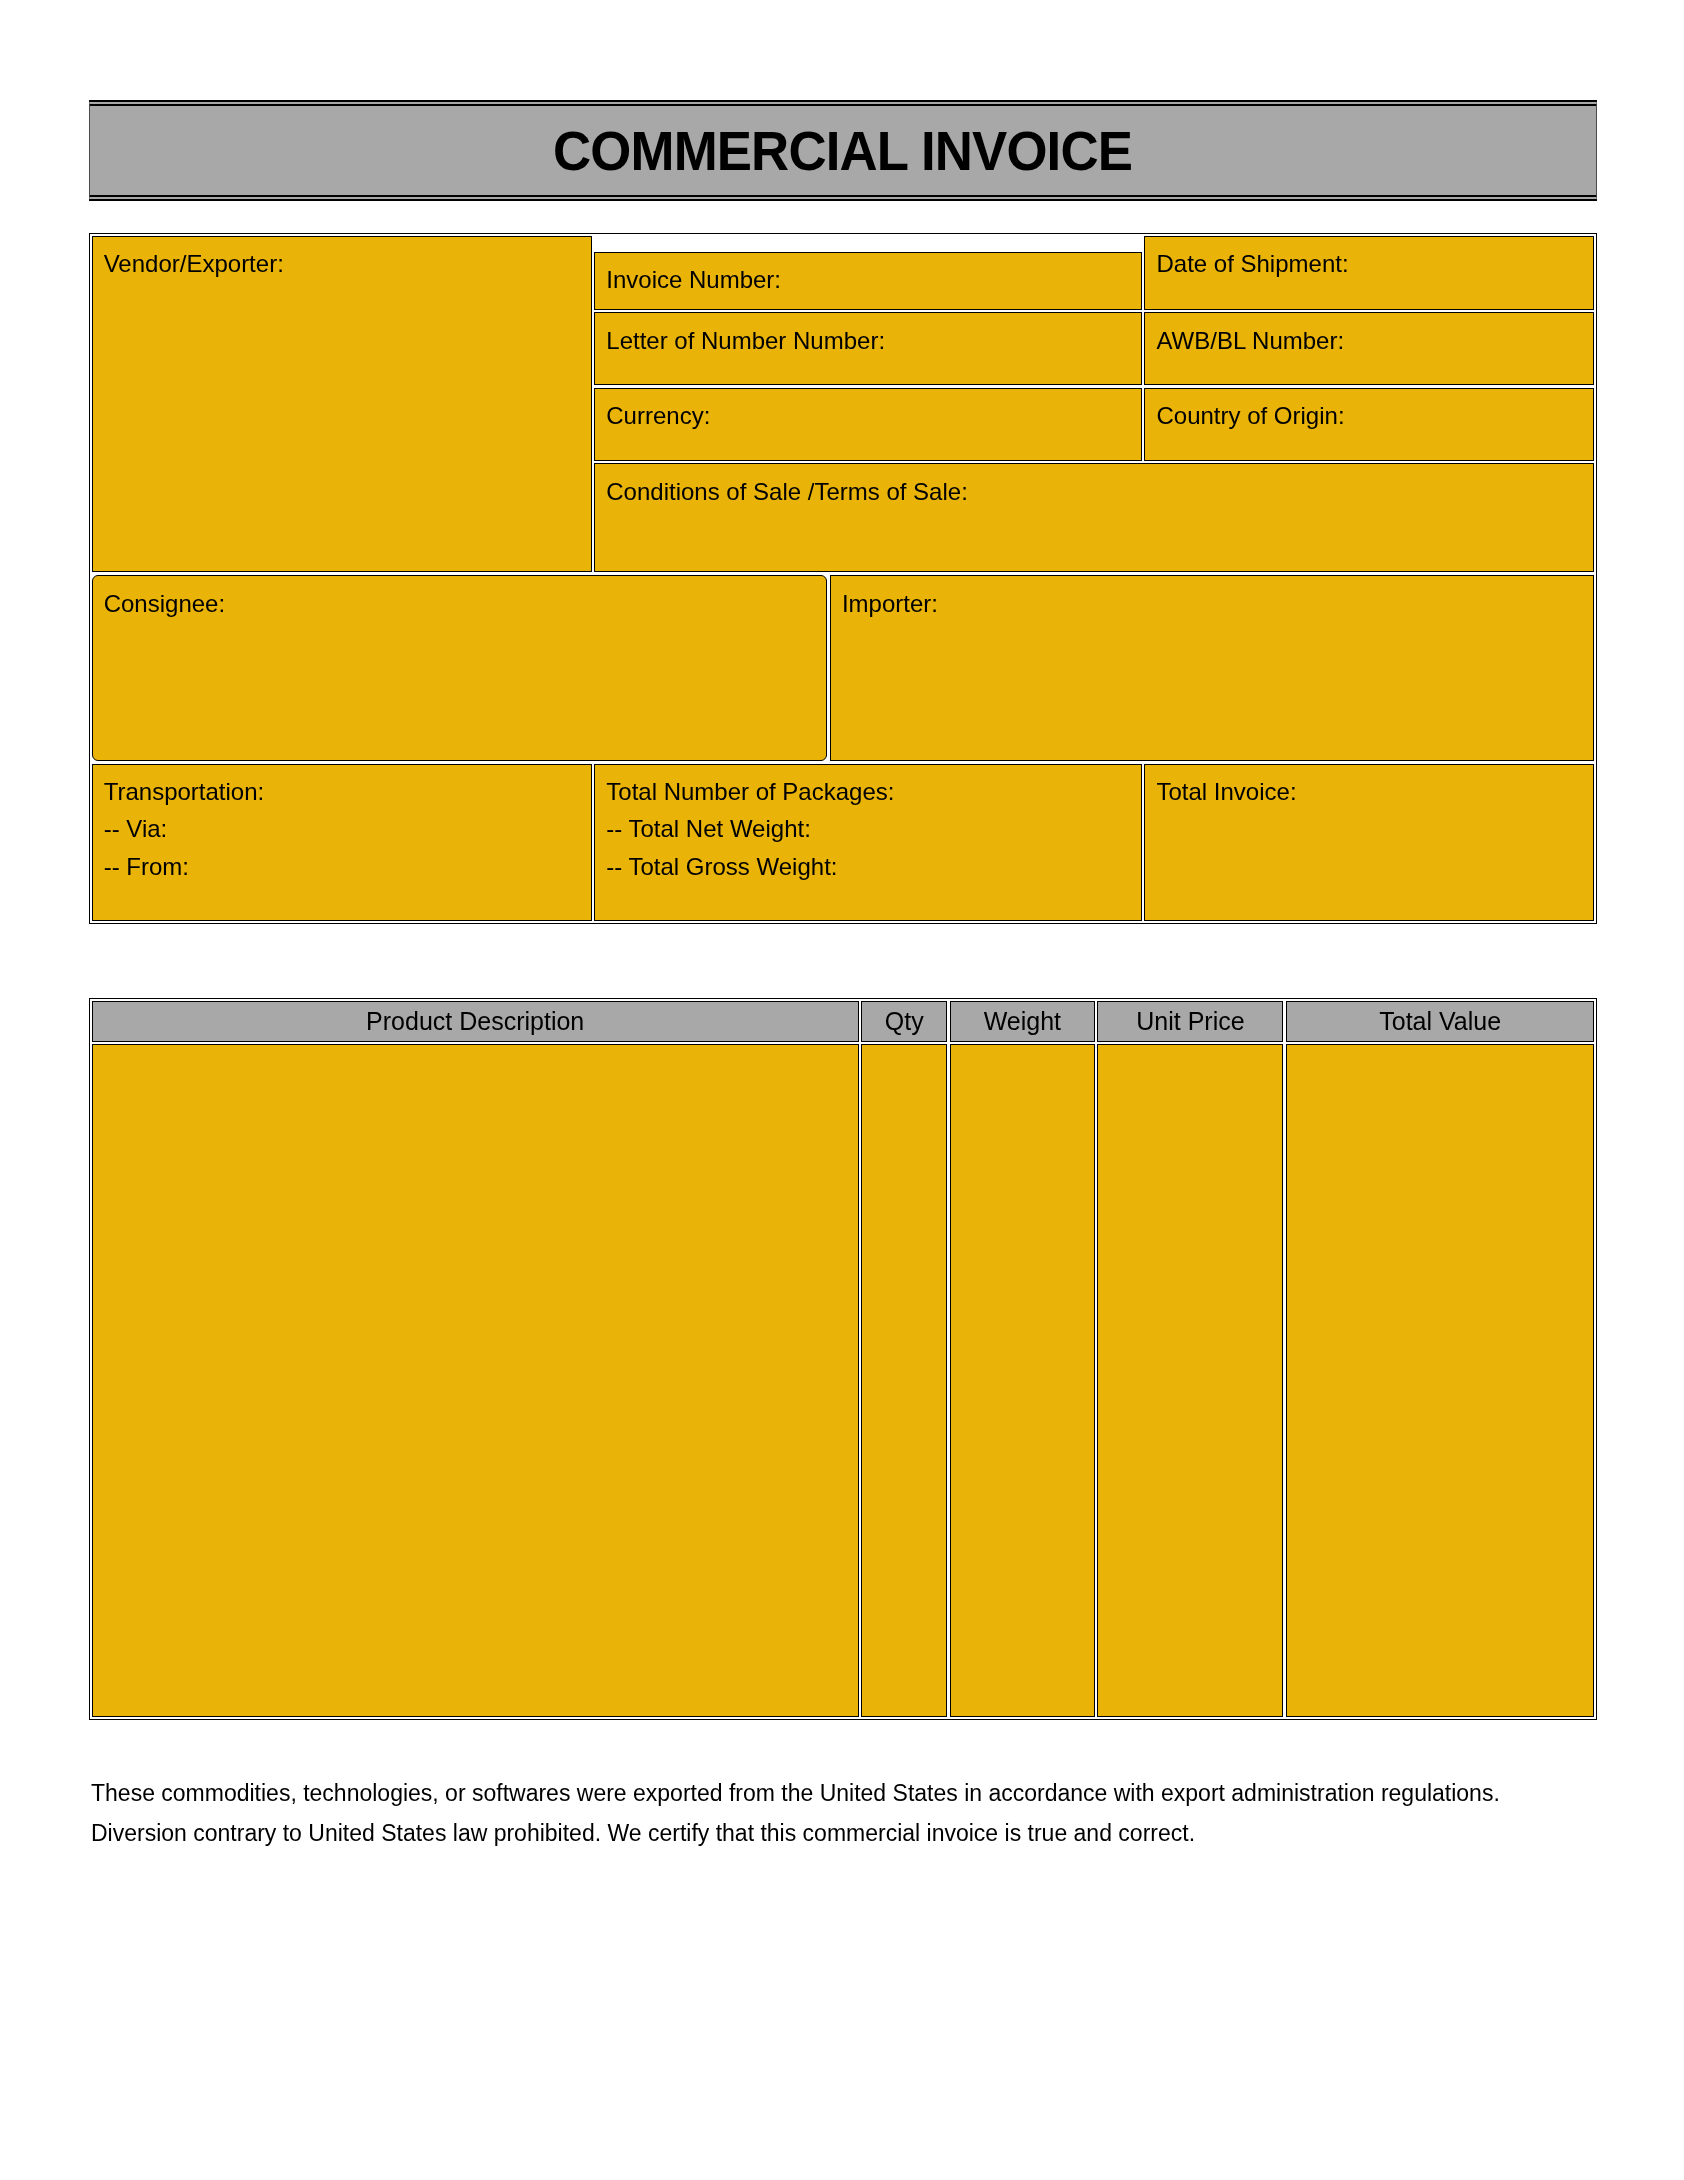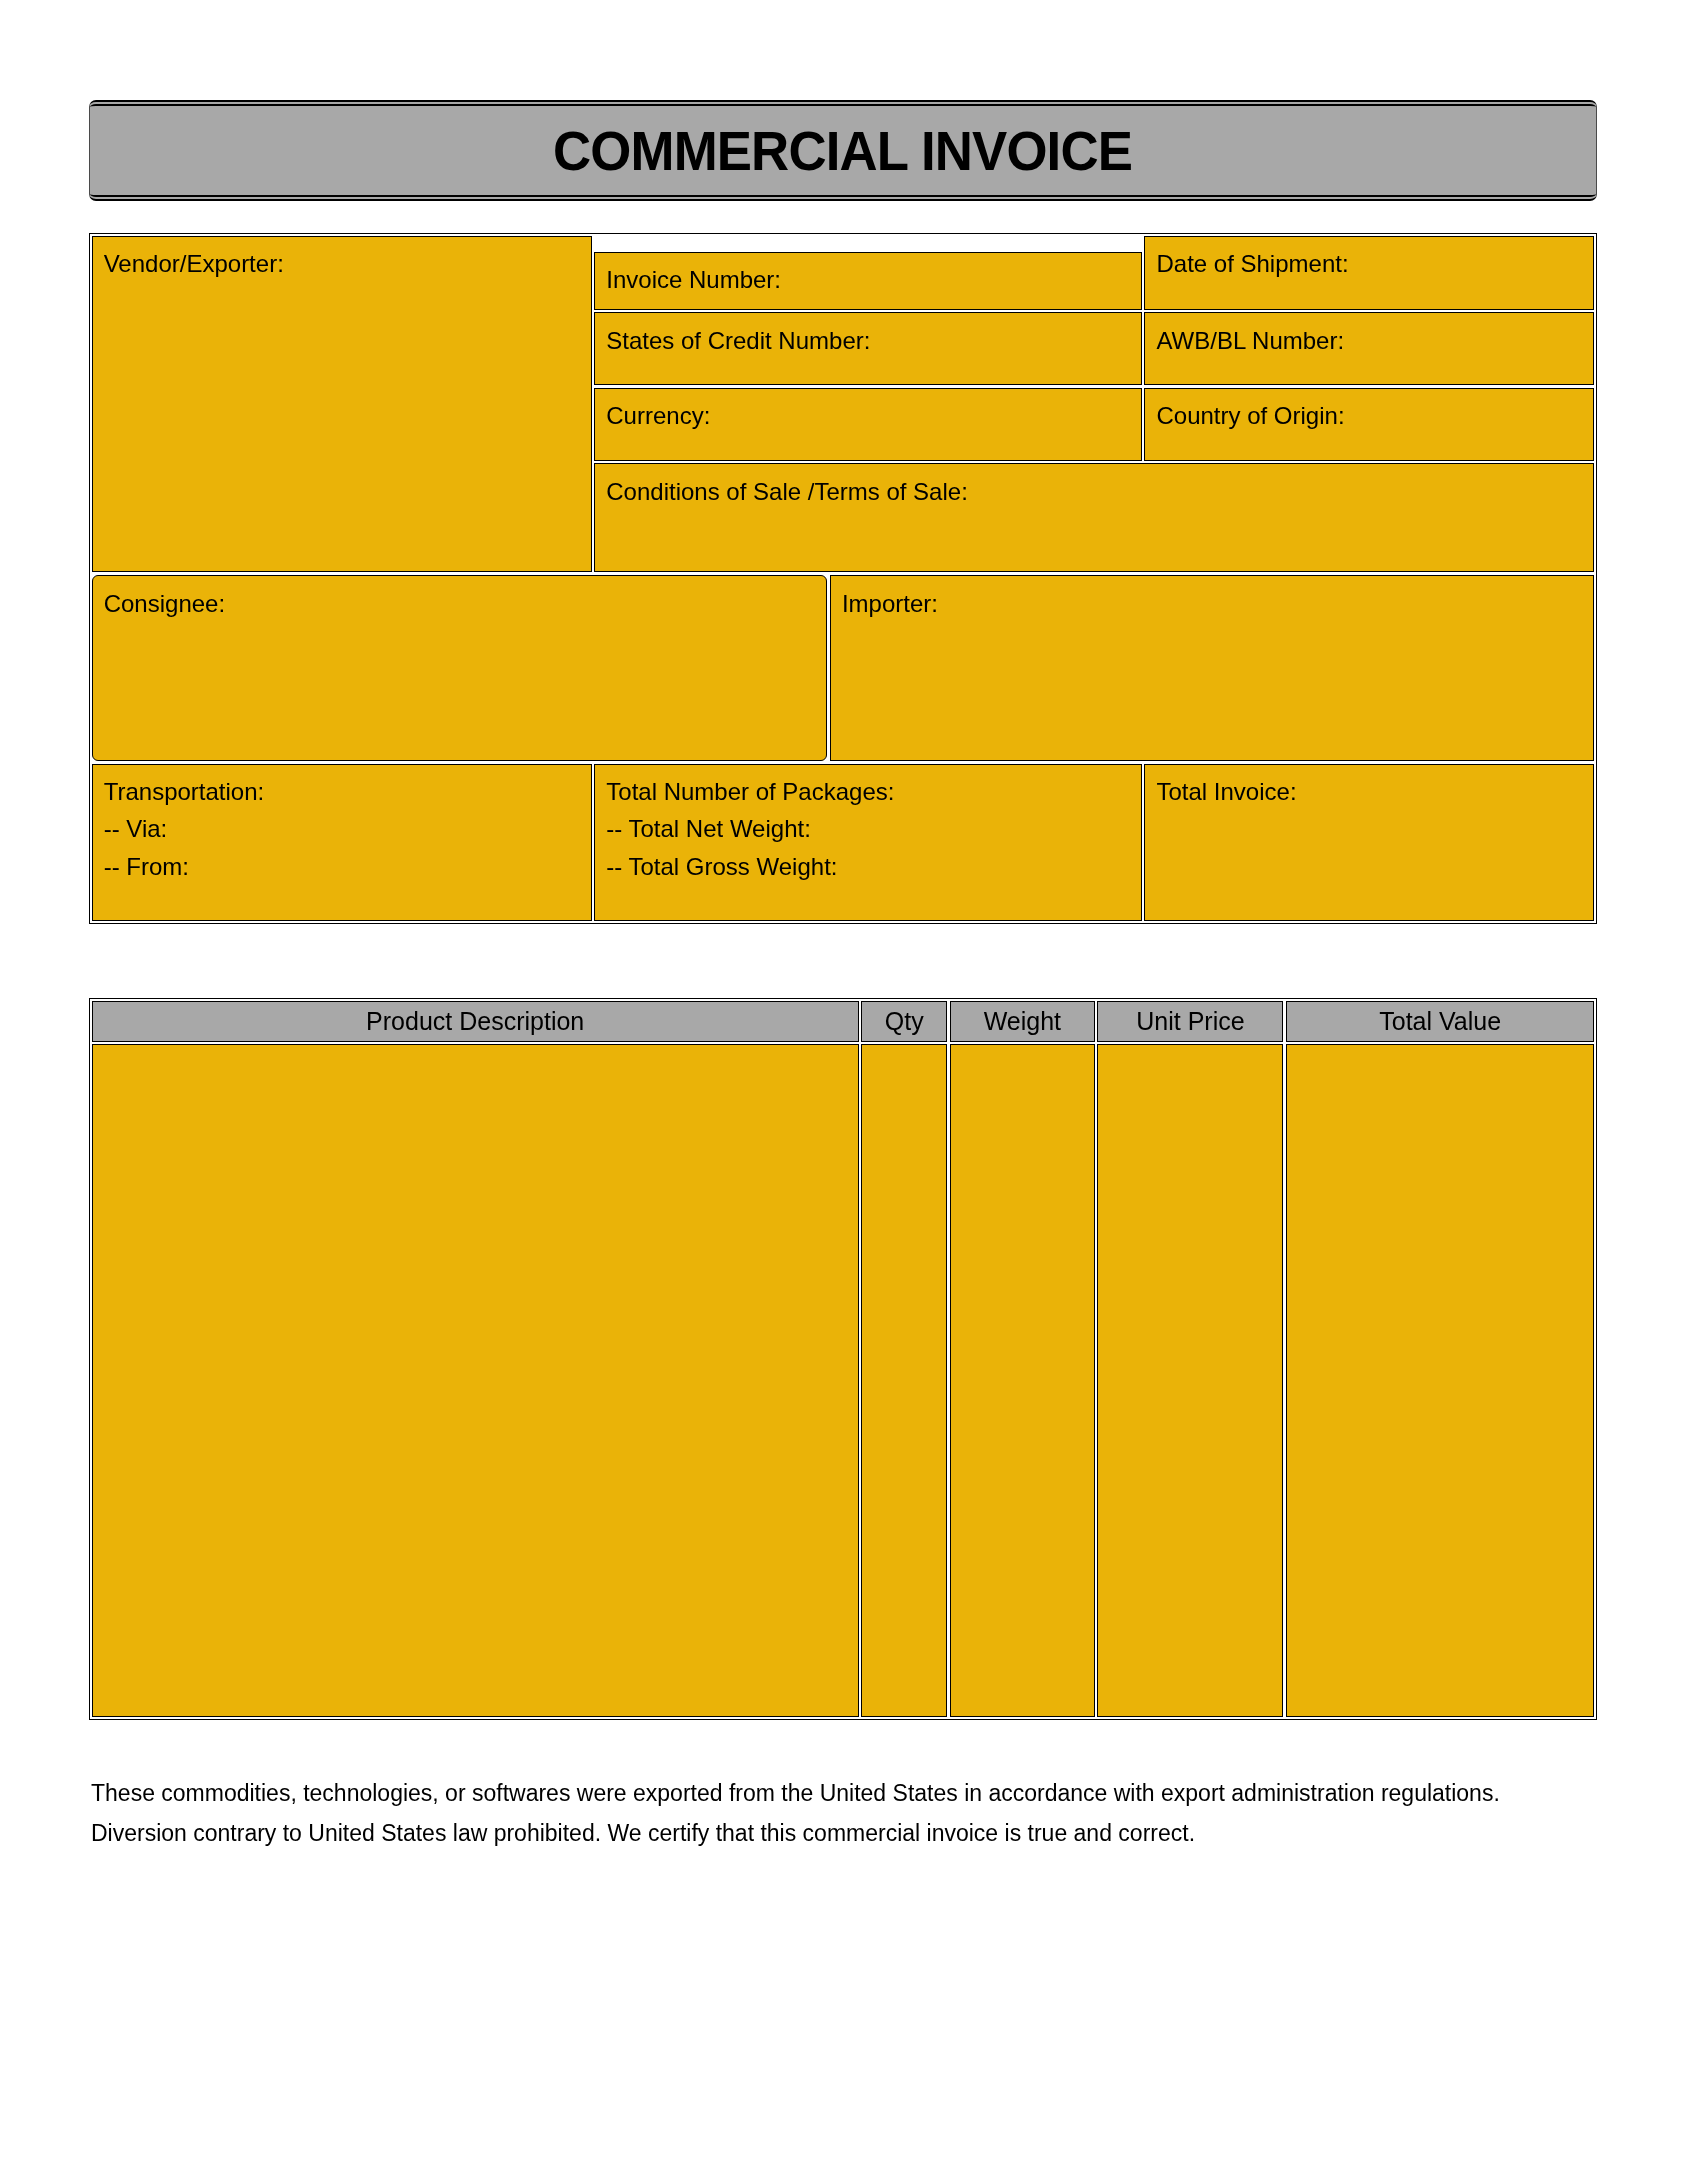--- a/index.html
+++ b/index.html
@@ -12,21 +12,21 @@
 
   
   .title-bar{
     position:absolute;left:89px;top:100px;width:1508px;height:101px;
     background:#a8a8a8;
     border-top:6px double #000;
     border-bottom:6px double #000;
     border-left:1.7px solid #4a4a4a;
     border-right:1.7px solid #4a4a4a;
     box-sizing:border-box;
-    display:flex;align-items:center;justify-content:center;border-radius:7px;
+    display:flex;align-items:center;justify-content:center;
   }
   .title-bar .title-text{
     font-size:55px;font-weight:bold;letter-spacing:-0.9px;
     transform:scaleX(0.96);
   }
 
   
   .gridtable{
     position:absolute;box-sizing:border-box;
     display:grid;gap:2.6px;padding:1.7px;
@@ -101,21 +101,21 @@
     <div class="cell c-vendor">
       <span class="lbl">Vendor/Exporter:</span>
     </div>
     <div class="cell c-invnum">
       <span class="lbl">Invoice Number:</span>
     </div>
     <div class="cell c-shipdate">
       <span class="lbl">Date of Shipment:</span>
     </div>
     <div class="cell c-loc">
-      <span class="lbl">States of Credit Number:</span>
+      <span class="lbl">Letter of Number Number:</span>
     </div>
     <div class="cell c-awb">
       <span class="lbl">AWB/BL Number:</span>
     </div>
     <div class="cell c-currency">
       <span class="lbl">Currency:</span>
     </div>
     <div class="cell c-origin">
       <span class="lbl">Country of Origin:</span>
     </div>

